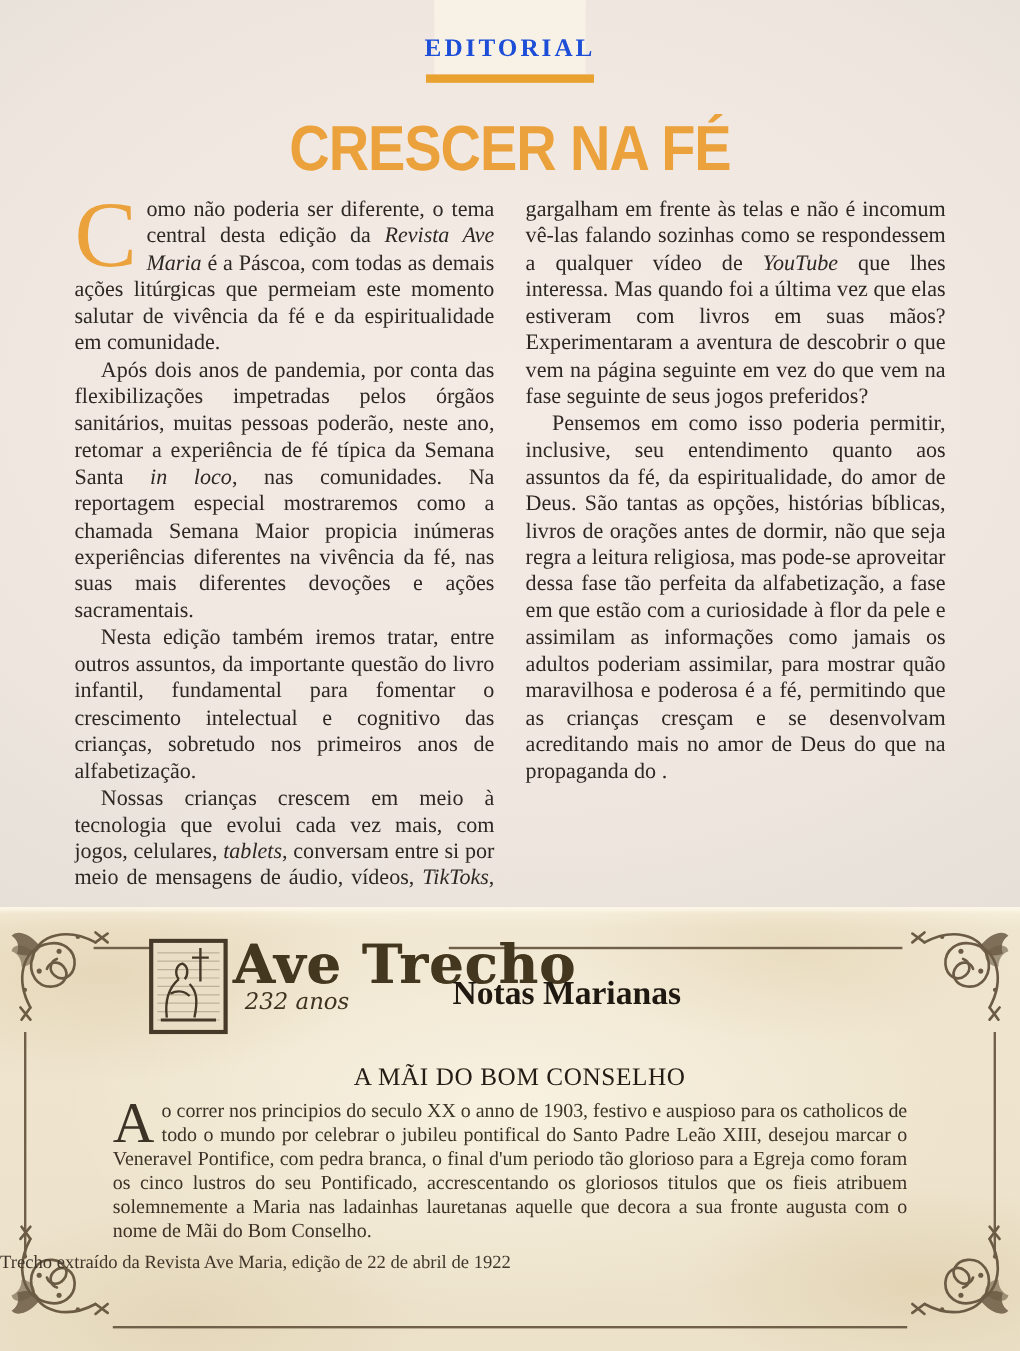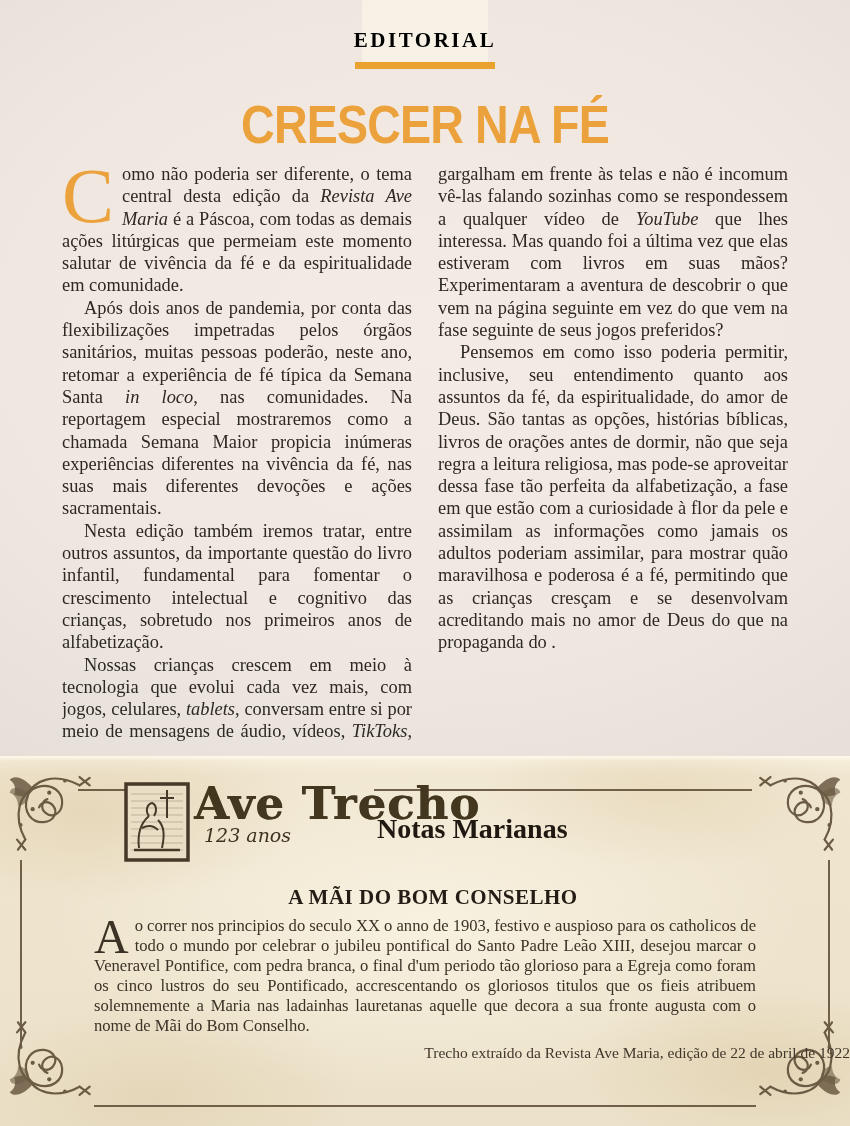--- a/index.html
+++ b/index.html
@@ -4,21 +4,21 @@
 <style>
   html,body{margin:0;padding:0;background:#cfcac4;}
   .page{position:relative;width:850px;height:1126px;margin:0 auto;overflow:hidden;
         font-family:"Liberation Serif", serif;}
 
   
   .top{position:absolute;left:0;top:0;width:850px;height:756px;
        background:radial-gradient(115% 95% at 50% 44%, #f4ece4 0%, #f0e8e0 42%, #e5dfd8 75%, #dcd6d0 100%);}
   .tab{position:absolute;left:50%;top:0;transform:translateX(-50%);width:126px;height:62px;
        background:#f8f2e6;display:flex;align-items:flex-end;justify-content:center;padding-bottom:9px;box-sizing:border-box;}
-  .tab-label{font-family:"Liberation Serif", serif;font-weight:600;font-size:21px;letter-spacing:2.5px;color:#000000;}
+  .tab-label{font-family:"Liberation Serif", serif;font-weight:600;font-size:21px;letter-spacing:2.5px;color:#1d4ed8;}
   .tab-bar{position:absolute;left:50%;top:62px;transform:translateX(-50%);width:140px;height:7px;background:#e9a12f;}
   .title{position:absolute;left:0;right:0;top:94px;margin:0;text-align:center;
          font-family:"Liberation Sans", sans-serif;font-weight:700;font-size:53px;letter-spacing:-1px;
          color:#eba23c;transform:scaleX(.88);}
   .article{position:absolute;left:62px;top:163px;width:726px;height:584px;
            column-count:2;column-gap:26px;column-fill:auto;
            font-size:18.4px;line-height:22.3px;text-align:justify;color:#2d2823;overflow:hidden;hyphens:auto;}
   .article p{margin:0;text-indent:22px;}
   .article p:first-child{text-indent:0;}
   .article .dropcap{float:left;font-size:78px;line-height:60px;padding:3px 8px 0 0;color:#eba23c;
@@ -43,27 +43,27 @@
   .logo-block{position:absolute;left:124px;top:22px;display:flex;align-items:flex-start;}
   .woodcut{width:66px;height:80px;margin-top:4px;}
   .logo-texts{margin-left:4px;}
   .logo-name{font-family:"DejaVu Serif", serif;font-weight:700;font-size:45px;line-height:52px;
              color:#44371f;letter-spacing:1px;text-shadow:.6px 0 0 #44371f;}
   .logo-years{font-family:"DejaVu Serif", serif;font-style:italic;font-size:19px;color:#3e3321;
               margin:-6px 0 0 10px;}
   .notes-title{position:absolute;left:377px;top:57px;margin:0;font-family:"Liberation Serif", serif;
                font-weight:700;font-size:28px;color:#1f1911;}
   .notes-heading{position:absolute;left:0;right:0;top:129px;margin:0;text-align:center;
-                 font-family:"Liberation Serif", serif;font-weight:700;font-size:21px;
+                 font-family:"Liberation Serif", serif;font-weight:400;font-size:21px;
                  letter-spacing:.5px;color:#241d15;padding-left:16px;}
   .notes-body{position:absolute;left:94px;top:160px;width:662px;text-align:justify;
               font-size:16.6px;line-height:20px;color:#3c3226;}
   .notes-body .dropcap{float:left;font-size:48px;line-height:39px;padding:1px 6px 0 0;color:#3c3226;
                        font-family:"Liberation Serif", serif;}
-  .notes-caption{position:absolute;left:0;right:0;top:288px;text-align:right;
+  .notes-caption{position:absolute;left:0;right:0;top:288px;text-align:left;
                  font-size:15.5px;color:#41362a;}
 </style>
 </head>
 <body>
 
 <svg width="0" height="0" style="position:absolute" aria-hidden="true">
   <defs>
     <symbol id="orn-corner" viewBox="0 0 100 100">
       <g fill="none" stroke="currentColor" stroke-width="2.4" stroke-linecap="round">
         <path d="M80 21 C54 7 29 14 23 34 C18 50 28 62 41 61 C52 60 57 50 51 43 C46 37 38 39 36 45"></path>
@@ -130,21 +130,21 @@
             <path d="M36 16 h14"></path>
           <path d="M15 66 C13 50 18 40 25 34"></path>
           <path d="M25 34 C21 29 23 22 28 21 C33 23 33 30 30 34"></path>
           <path d="M38 66 C41 52 40 44 34 38"></path>
           <path d="M18 46 C24 43 30 44 34 48"></path>
           <path d="M10 68 h46" stroke-width="2.5"></path>
         </g>
       </svg>
       <div class="logo-texts">
         <div class="logo-name">Ave Trecho</div>
-        <div class="logo-years">123 anos</div>
+        <div class="logo-years">232 anos</div>
       </div>
     </div>
     <h2 class="notes-title">Notas Marianas</h2>
 
     <h3 class="notes-heading">A MÃI DO BOM CONSELHO</h3>
     <div class="notes-body"><span class="dropcap">A</span>o correr nos principios do seculo XX o anno de 1903, festivo e auspioso para os catholicos de todo o mundo por celebrar o jubileu pontifical do Santo Padre Leão XIII, desejou marcar o Veneravel Pontifice, com pedra branca, o final d'um periodo tão glorioso para a Egreja como foram os cinco lustros do seu Pontificado, accrescentando os gloriosos titulos que os fieis atribuem solemnemente a Maria nas ladainhas lauretanas aquelle que decora a sua fronte augusta com o nome de Mãi do Bom Conselho.</div>
     <div class="notes-caption">Trecho extraído da Revista Ave Maria, edição de 22 de abril de 1922</div>
   </section>
 
 </div>

